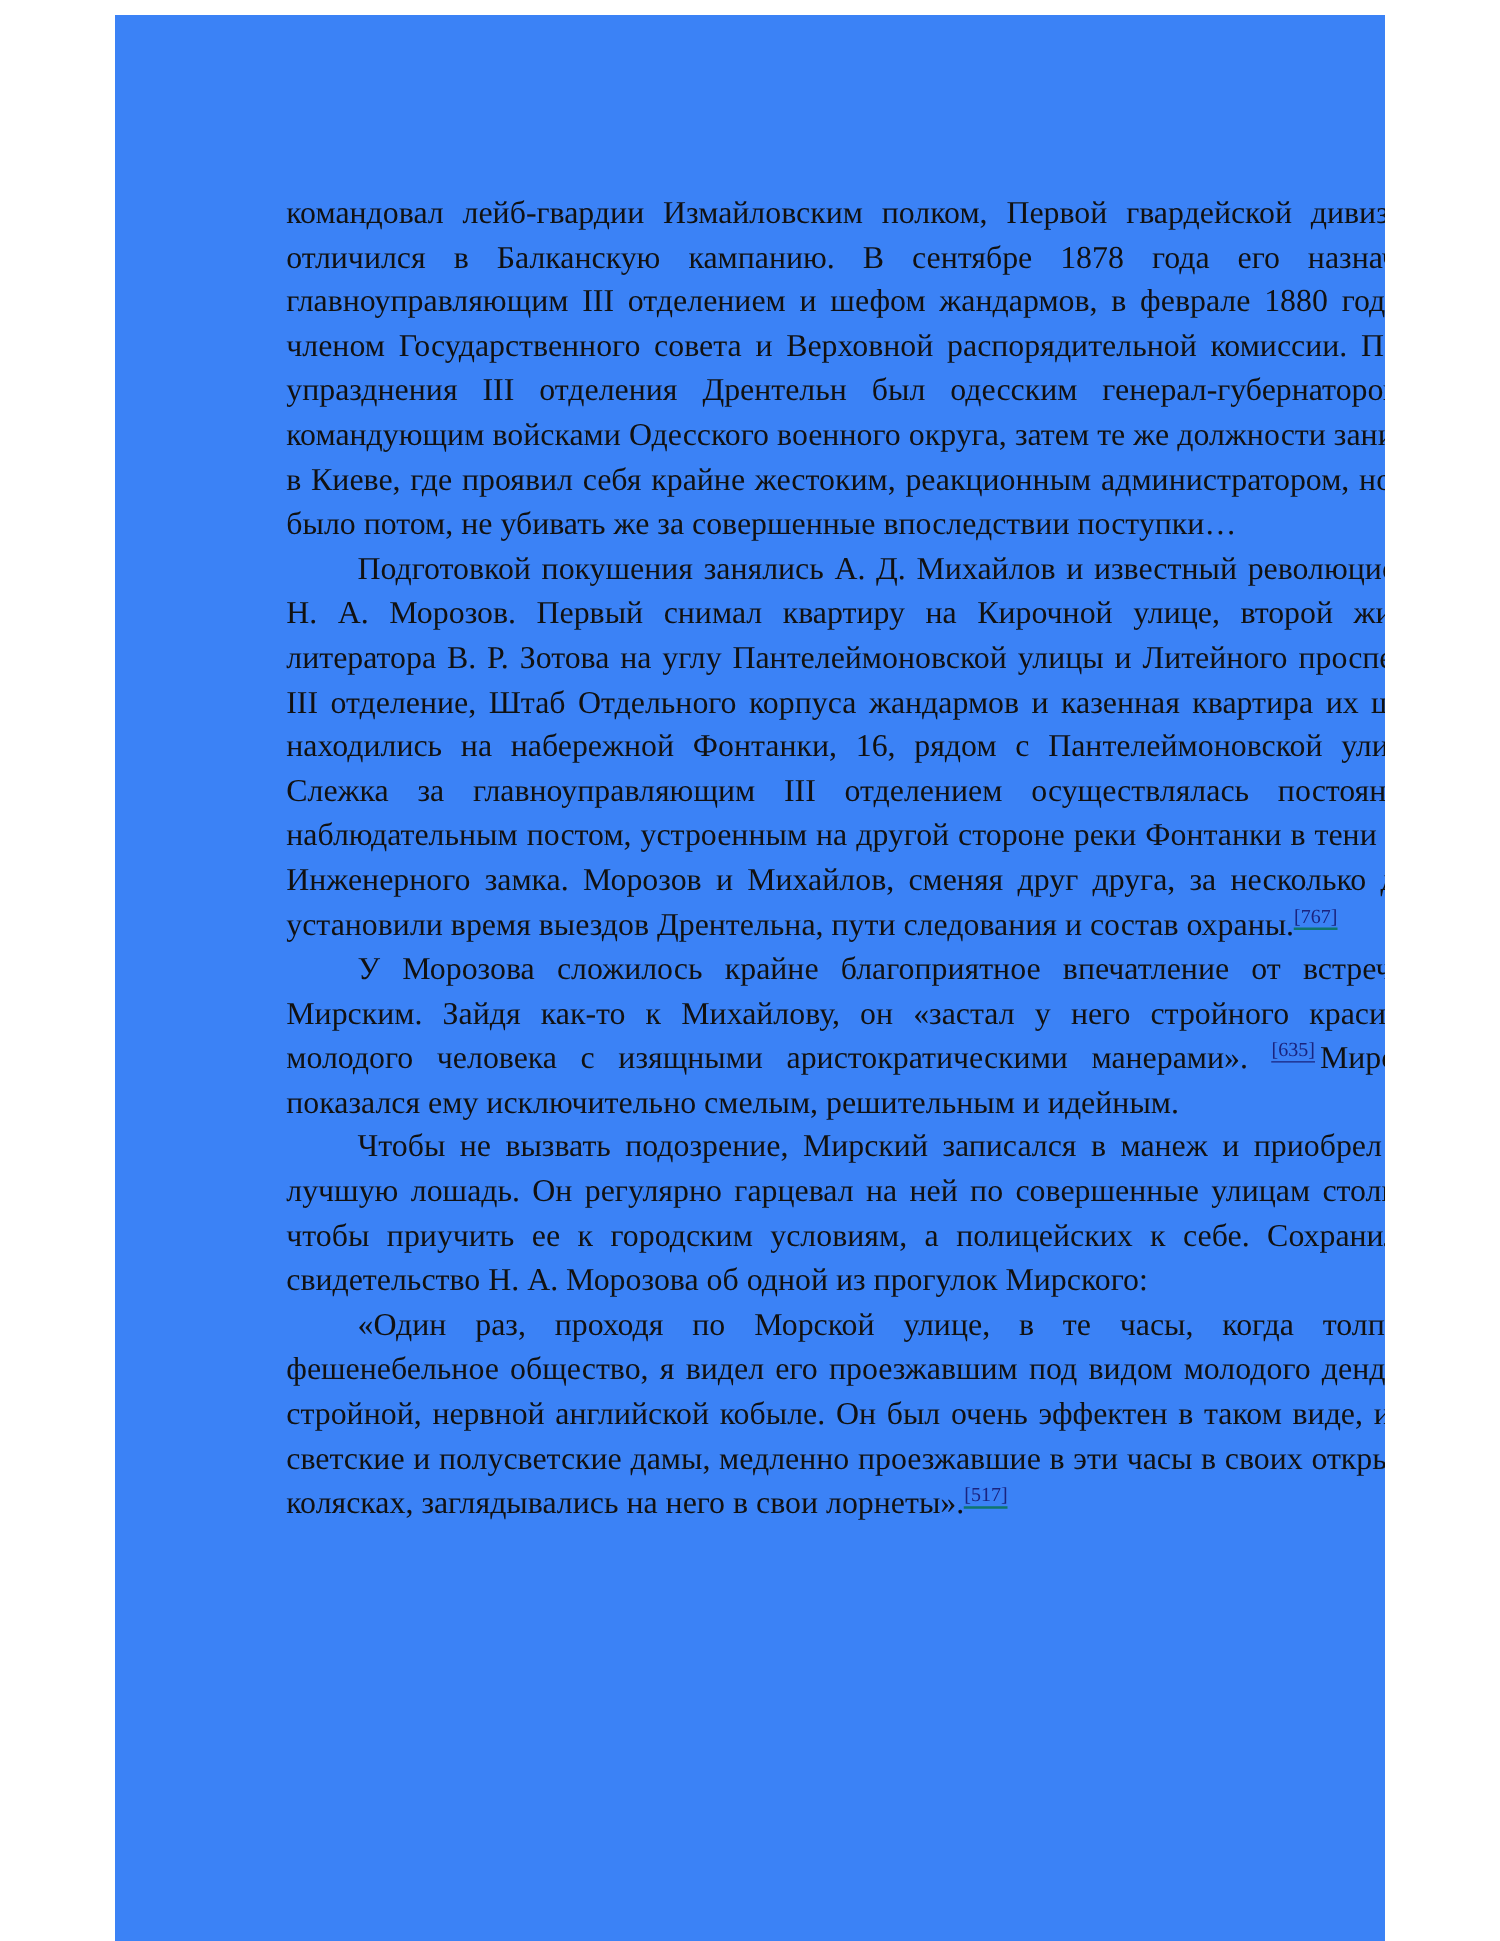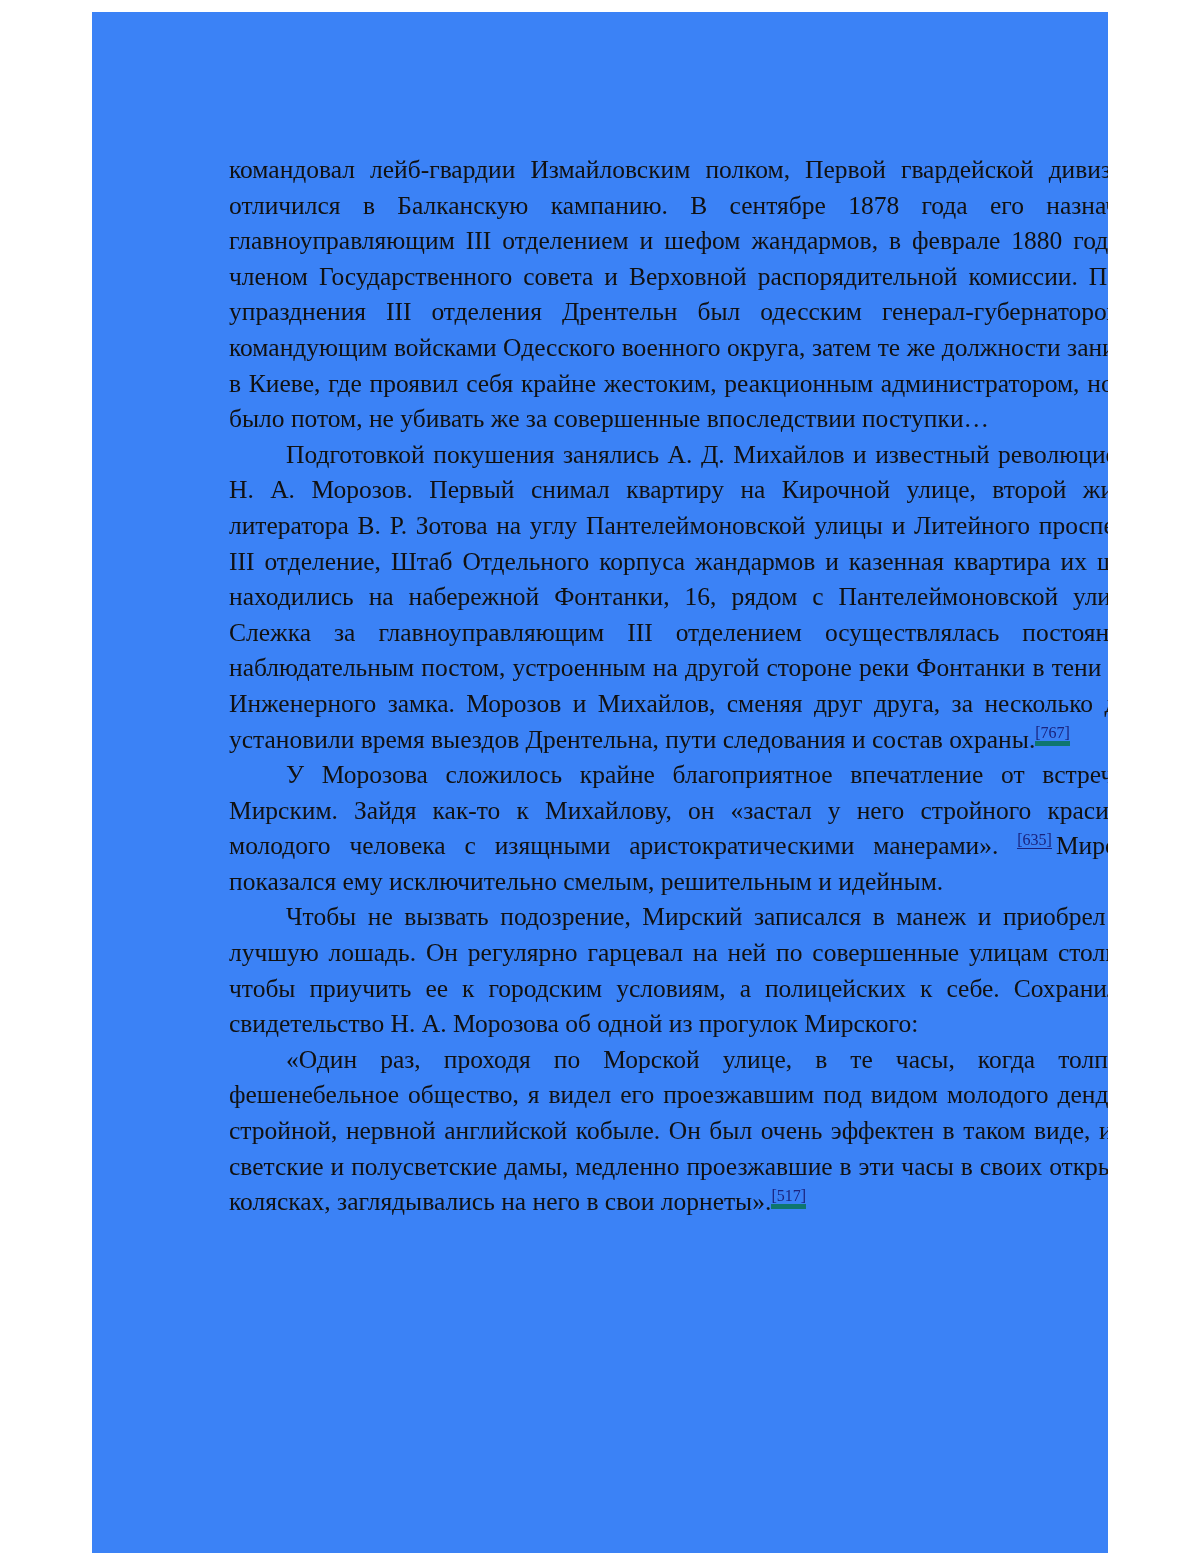--- a/index.html
+++ b/index.html
@@ -33,21 +33,21 @@
   }
   p.no-indent {
     text-indent: 0;
   }
   .fn {
     font-size: 16px;
     vertical-align: super;
     line-height: 0;
     color: #1a237e;
     text-decoration: none;
-    border-bottom: 5px solid #0f766e;
+    border-bottom: 2px solid #0f766e;
     cursor: pointer;
   }
   .fn-lead {
     font-size: 16px;
     vertical-align: super;
     line-height: 0;
     color: #1a237e;
     text-decoration: none;
     border-bottom: 1px solid #1a237e;
     cursor: pointer;

